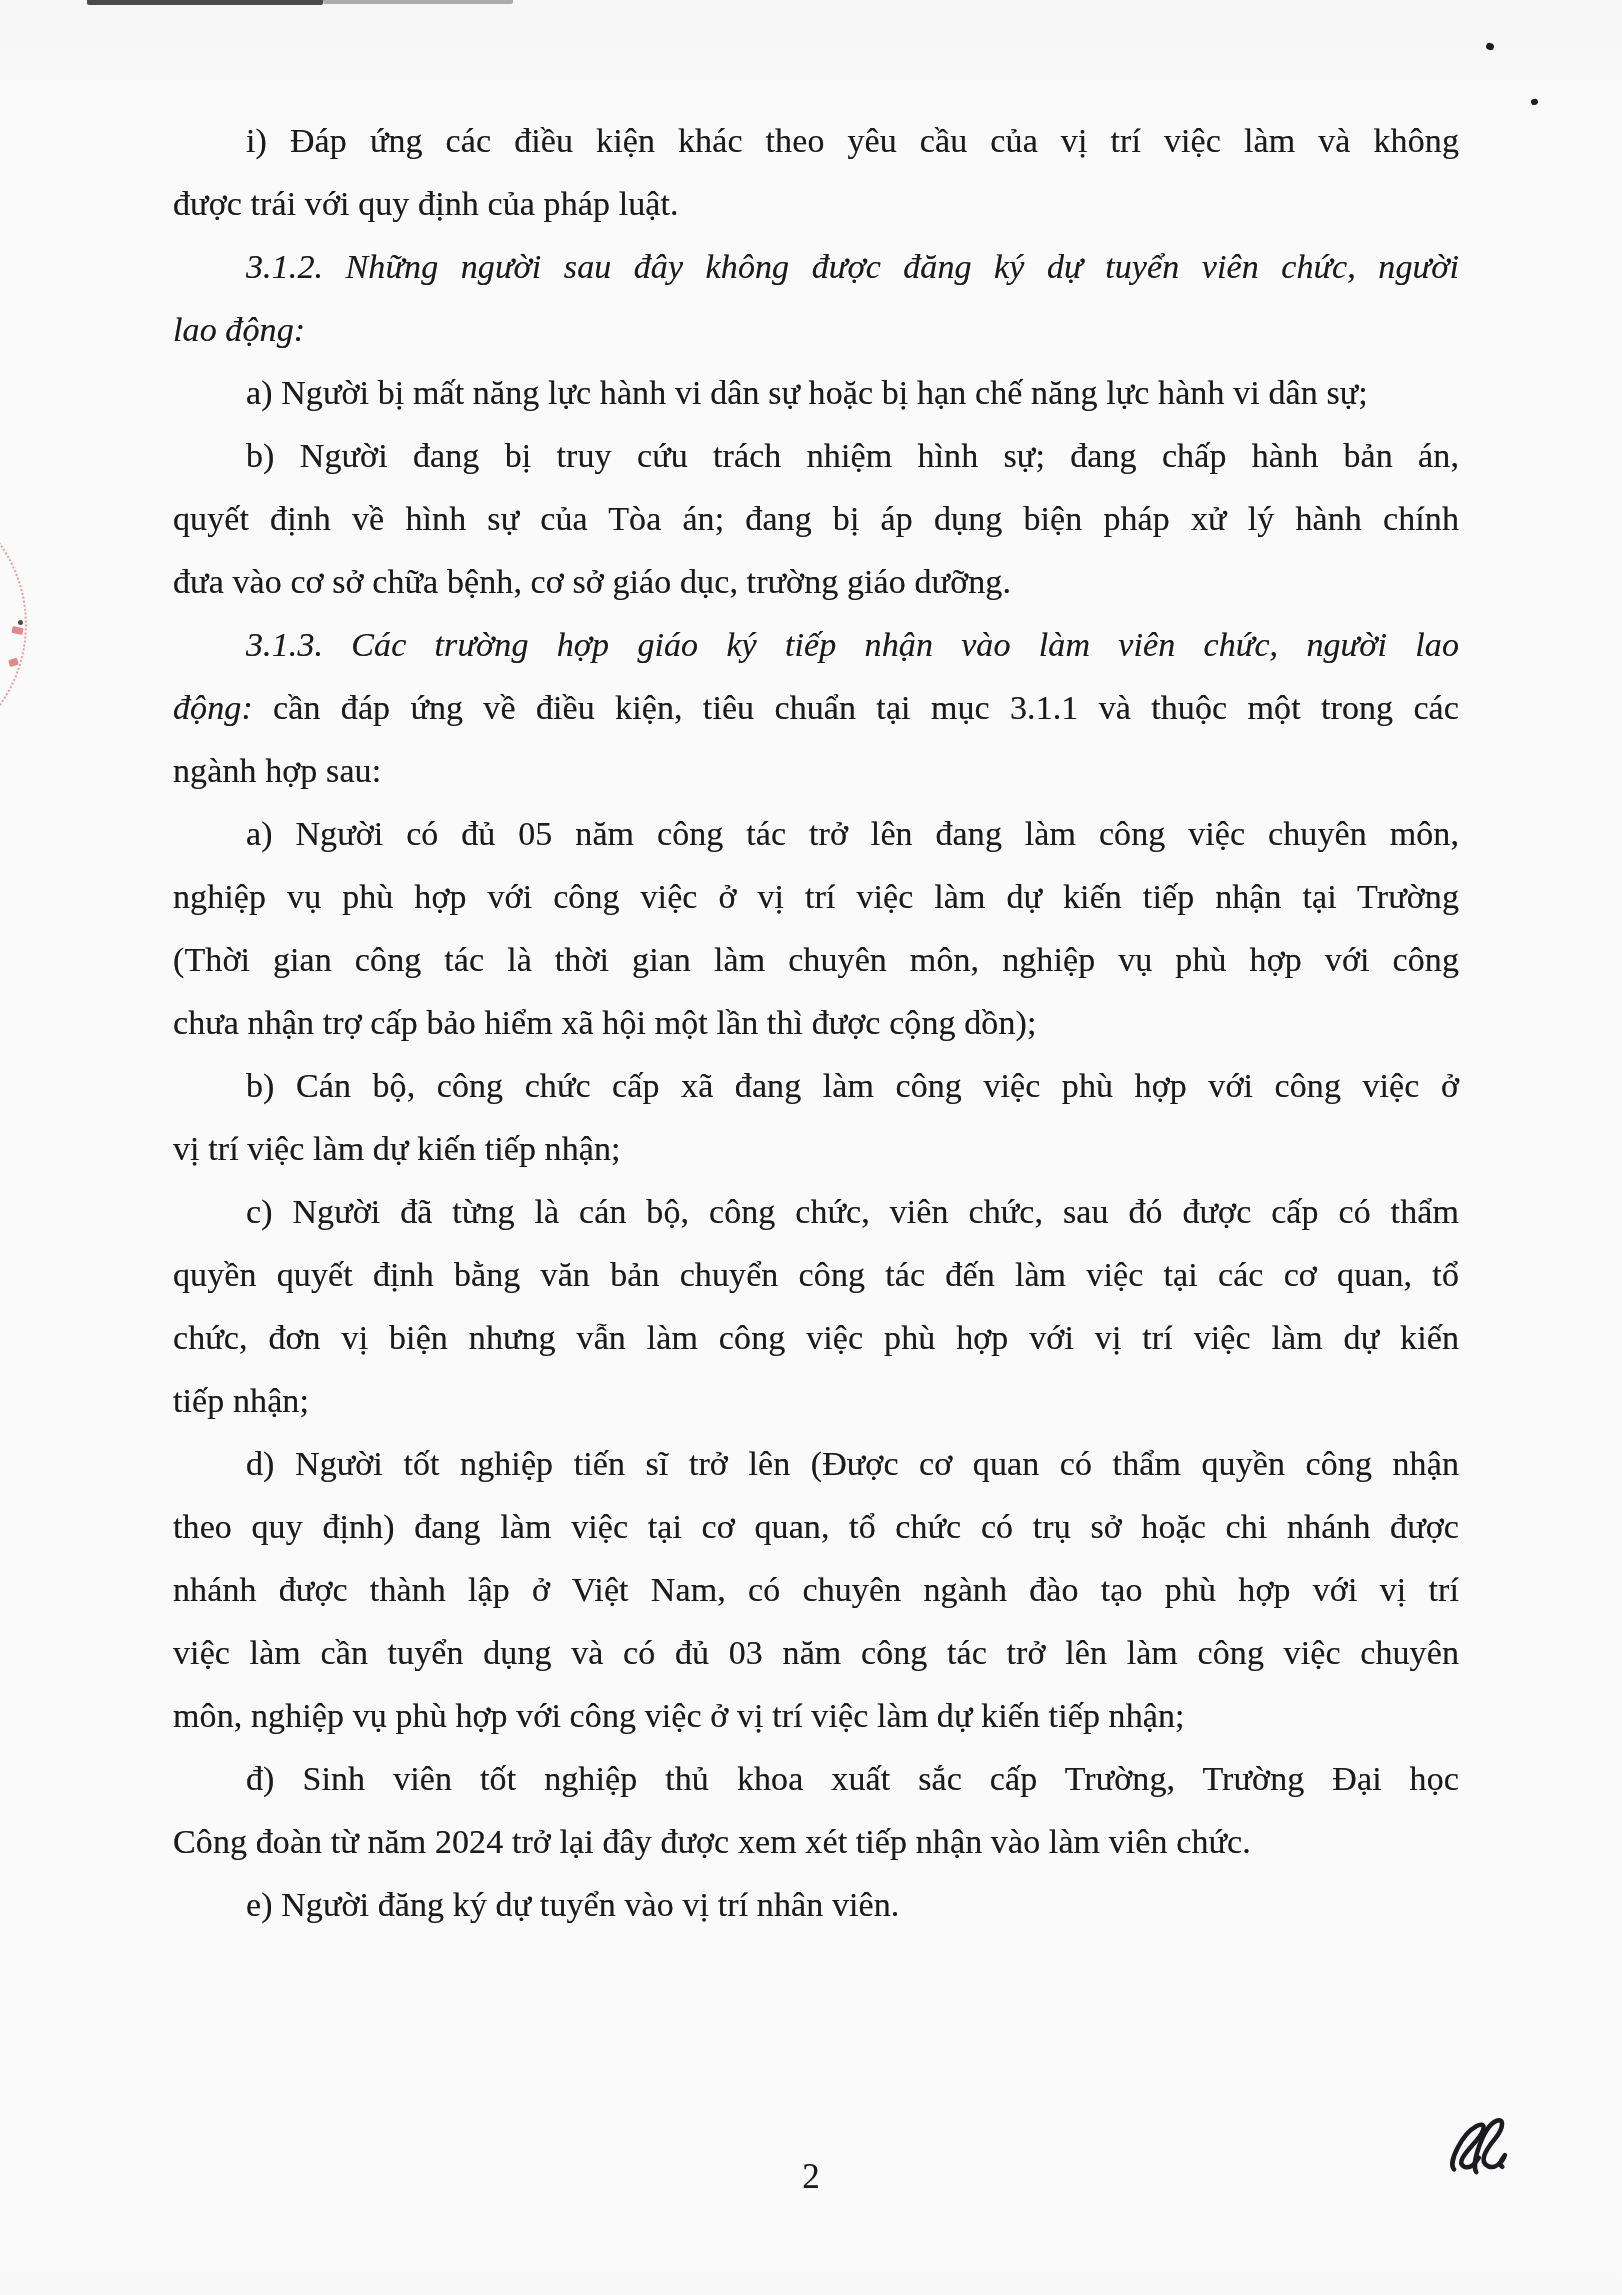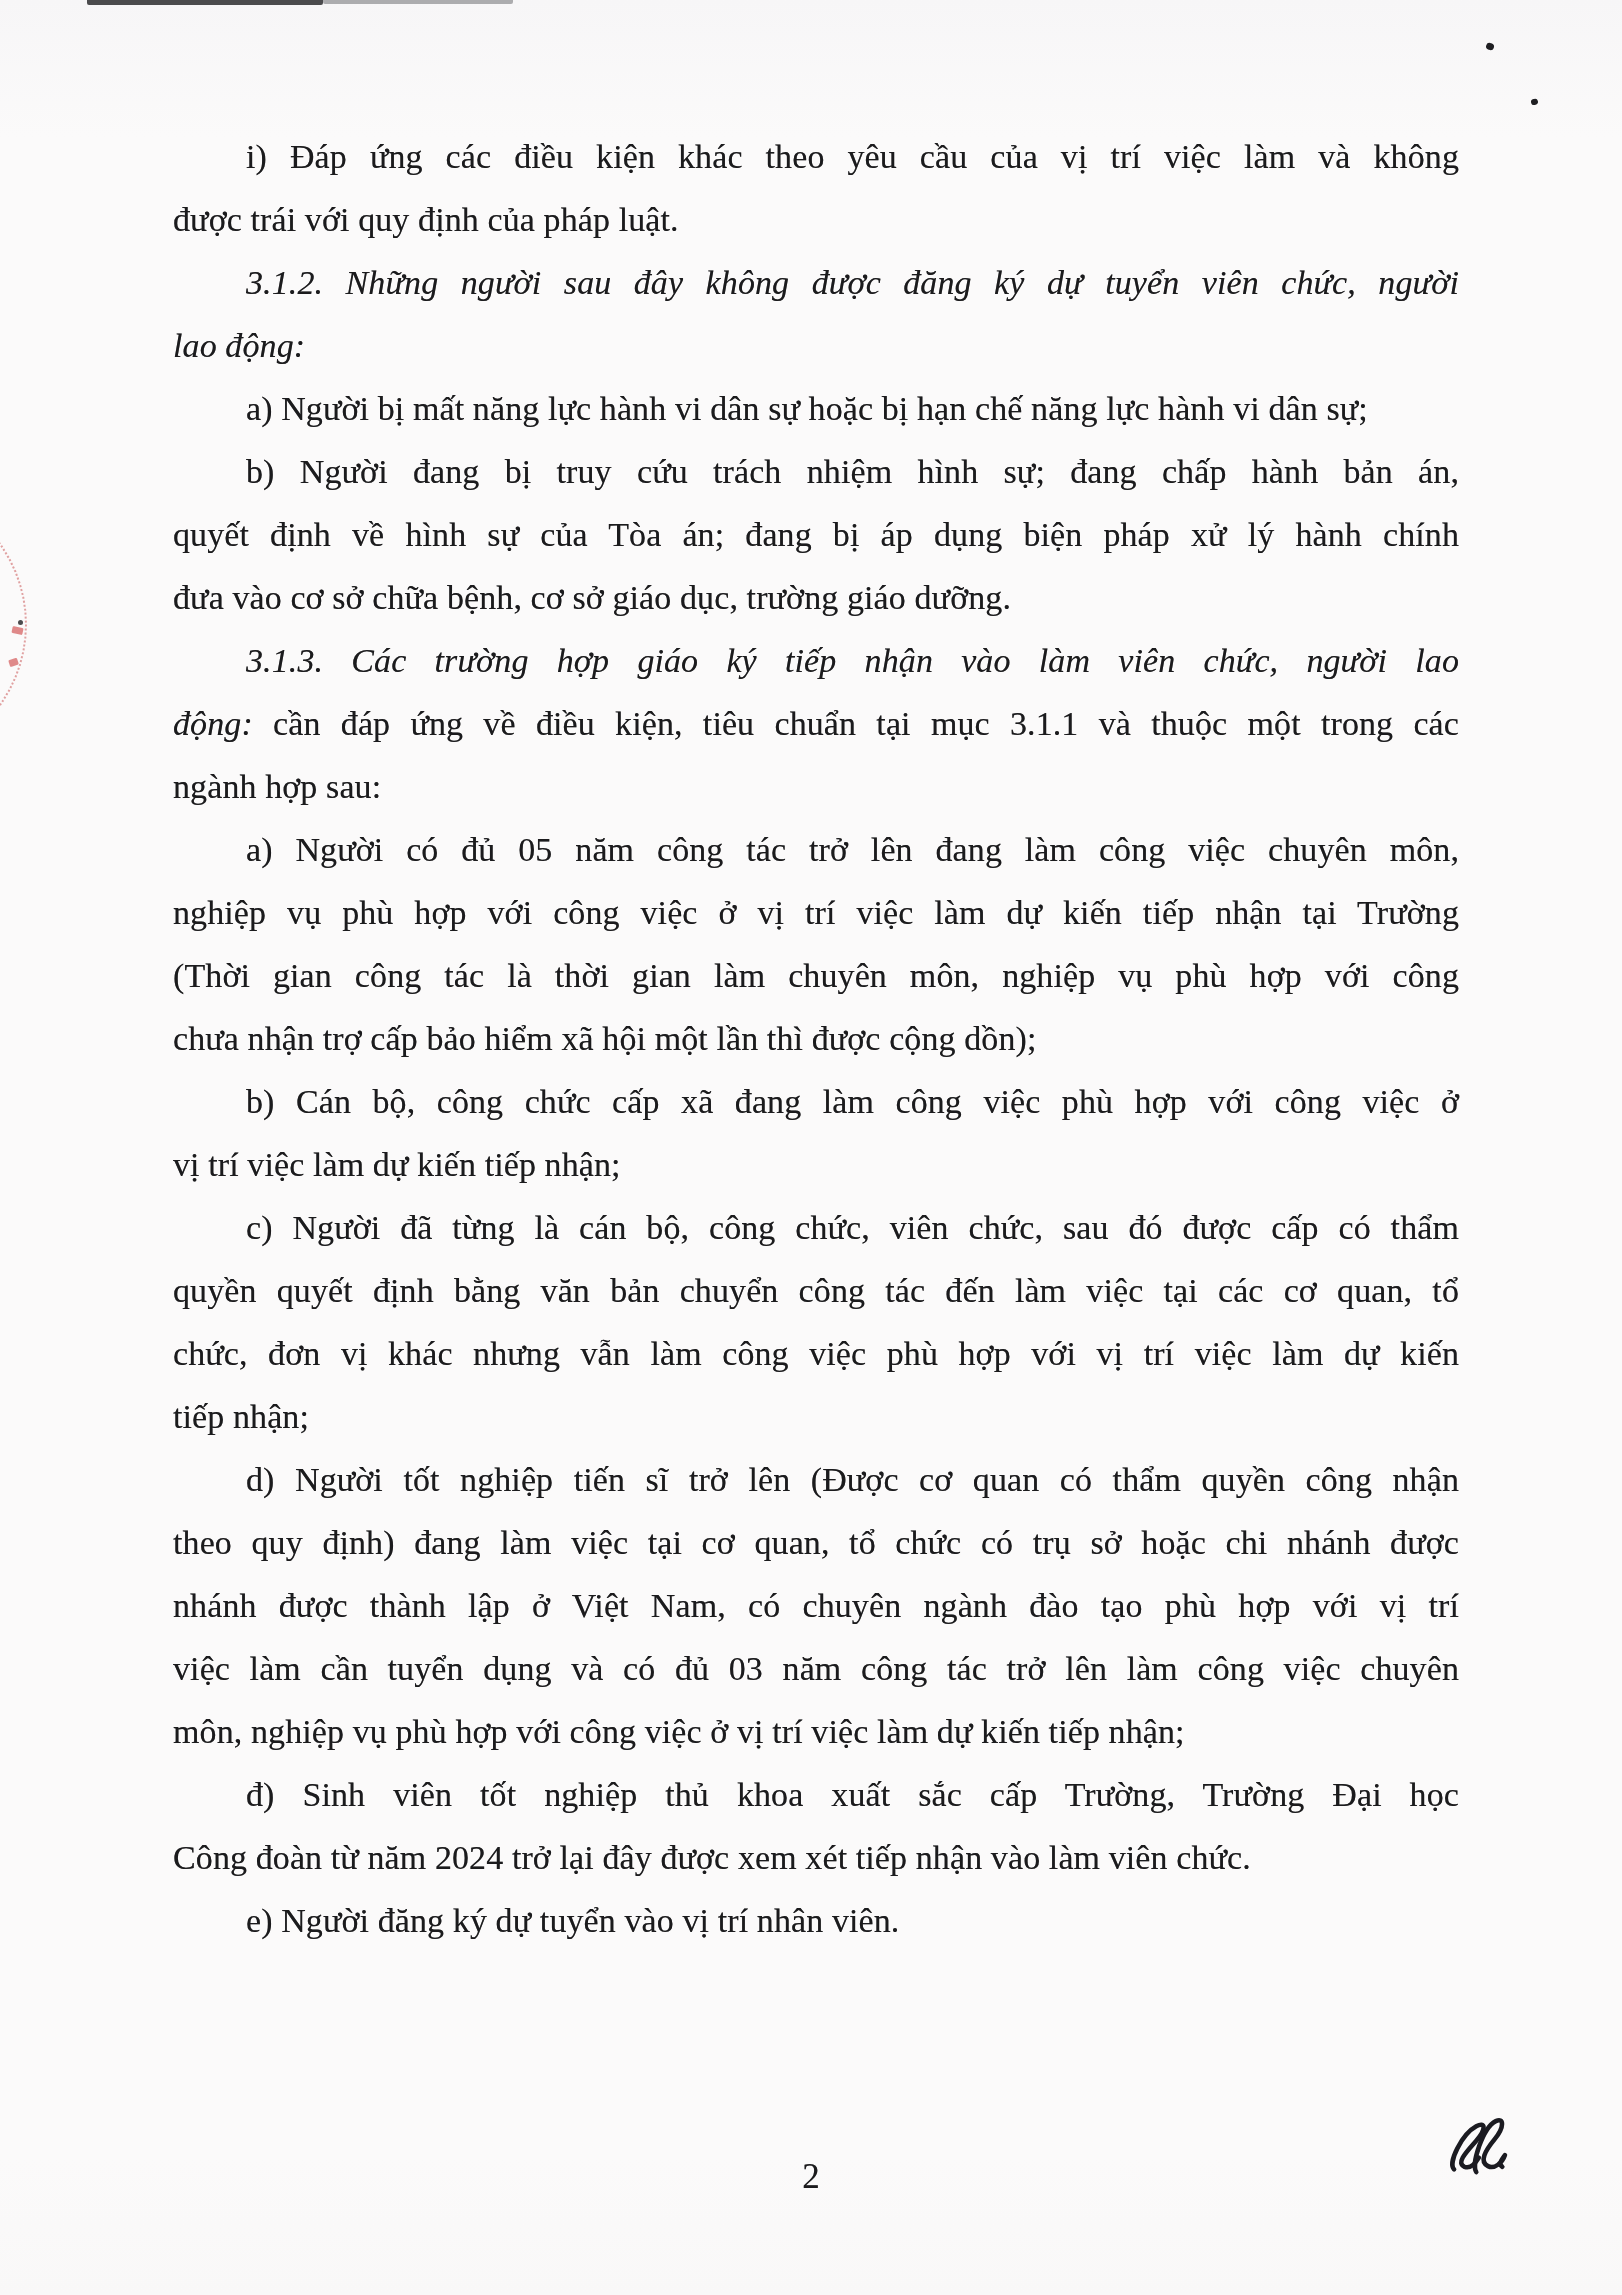--- a/index.html
+++ b/index.html
@@ -14,21 +14,21 @@
     background: linear-gradient(180deg, #f7f6f7 0%, #fbfafa 6%, #fbfafa 94%, #f9f8f8 100%);
     overflow: hidden;
     font-family: "Liberation Serif", "DejaVu Serif", serif;
     color: #1b1b1d;
   }
 
   
   .doc-body {
     position: absolute;
     left: 173px;
-    top: 125px;
+    top: 109px;
     width: 1286px;
   }
   .line {
     height: 63px;
     line-height: 63px;
     font-size: 34px;
     text-align: justify;
     text-align-last: justify;
     white-space: normal;
     letter-spacing: 0.1px;
@@ -128,21 +128,21 @@
       <div class="line"><span class="it">động:</span><span> cần đáp ứng về điều kiện, tiêu chuẩn tại mục 3.1.1 và thuộc một trong các</span></div>
       <div class="line last"><span>ngành hợp sau:</span></div>
       <div class="line indent"><span>a) Người có đủ 05 năm công tác trở lên đang làm công việc chuyên môn,</span></div>
       <div class="line"><span>nghiệp vụ phù hợp với công việc ở vị trí việc làm dự kiến tiếp nhận tại Trường</span></div>
       <div class="line"><span>(Thời gian công tác là thời gian làm chuyên môn, nghiệp vụ phù hợp với công</span></div>
       <div class="line last"><span>chưa nhận trợ cấp bảo hiểm xã hội một lần thì được cộng dồn);</span></div>
       <div class="line indent"><span>b) Cán bộ, công chức cấp xã đang làm công việc phù hợp với công việc ở</span></div>
       <div class="line last"><span>vị trí việc làm dự kiến tiếp nhận;</span></div>
       <div class="line indent"><span>c) Người đã từng là cán bộ, công chức, viên chức, sau đó được cấp có thẩm</span></div>
       <div class="line"><span>quyền quyết định bằng văn bản chuyển công tác đến làm việc tại các cơ quan, tổ</span></div>
-      <div class="line"><span>chức, đơn vị khác nhưng vẫn làm công việc phù hợp với vị trí việc làm dự kiến</span></div>
+      <div class="line"><span>chức, đơn vị biện nhưng vẫn làm công việc phù hợp với vị trí việc làm dự kiến</span></div>
       <div class="line last"><span>tiếp nhận;</span></div>
       <div class="line indent"><span>d) Người tốt nghiệp tiến sĩ trở lên (Được cơ quan có thẩm quyền công nhận</span></div>
       <div class="line"><span>theo quy định) đang làm việc tại cơ quan, tổ chức có trụ sở hoặc chi nhánh được</span></div>
       <div class="line"><span>nhánh được thành lập ở Việt Nam, có chuyên ngành đào tạo phù hợp với vị trí</span></div>
       <div class="line"><span>việc làm cần tuyển dụng và có đủ 03 năm công tác trở lên làm công việc chuyên</span></div>
       <div class="line last"><span>môn, nghiệp vụ phù hợp với công việc ở vị trí việc làm dự kiến tiếp nhận;</span></div>
       <div class="line indent"><span>đ) Sinh viên tốt nghiệp thủ khoa xuất sắc cấp Trường, Trường Đại học</span></div>
       <div class="line last"><span>Công đoàn từ năm 2024 trở lại đây được xem xét tiếp nhận vào làm viên chức.</span></div>
       <div class="line indent last"><span>e) Người đăng ký dự tuyển vào vị trí nhân viên.</span></div>
     </div>

